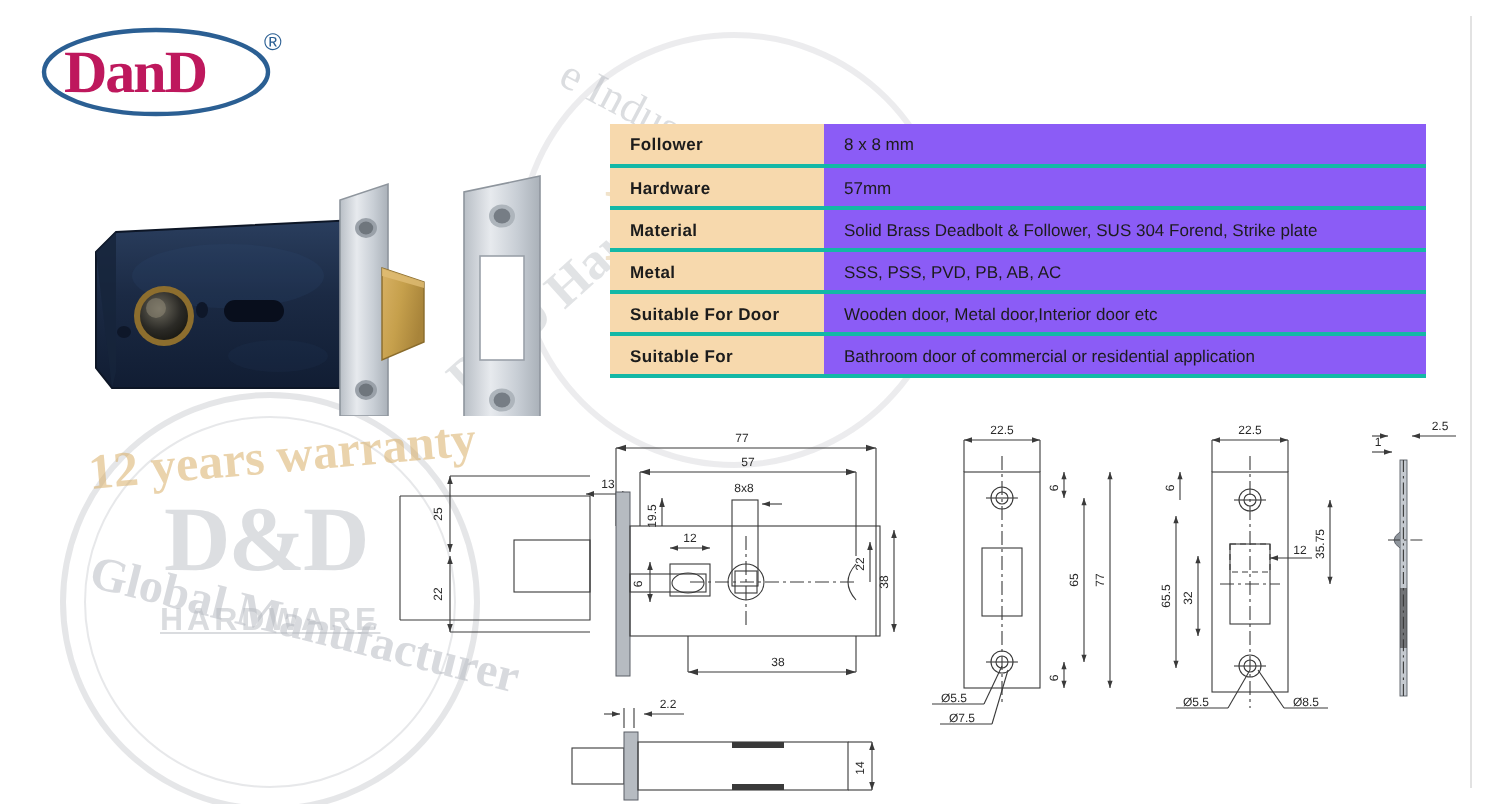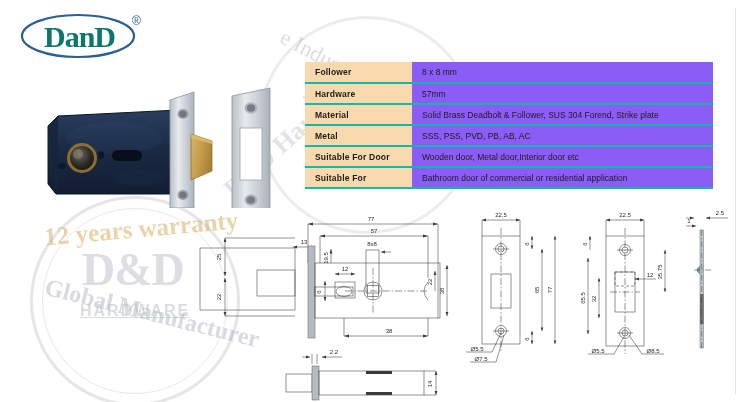--- a/index.html
+++ b/index.html
@@ -99,24 +99,24 @@
     font-family: "Liberation Serif", serif;
     font-size: 26px; font-weight: bold;
     color: rgba(180,184,190,0.40);
     white-space: nowrap;
     transform: rotate(-42deg);
   }
 
   
   .logo { position: absolute; left: 16px; top: 8px; width: 150px; height: 56px; }
   .logo-text {
-    position: absolute; left: 28px; top: 12px;
+    position: absolute; left: 16px; top: 12px;
     font-family: "Liberation Serif", serif;
     font-size: 30px; font-weight: bold;
-    color: #0f766e; letter-spacing: -1px;
+    color: #be185d; letter-spacing: -1px;
   }
   .logo-r {
     position: absolute; left: 116px; top: 6px;
     font-size: 12px; color: #2b5f93; font-weight: normal;
   }
 
   
   .spec-table {
     position: absolute; left: 305px; top: 62px;
     width: 408px;

